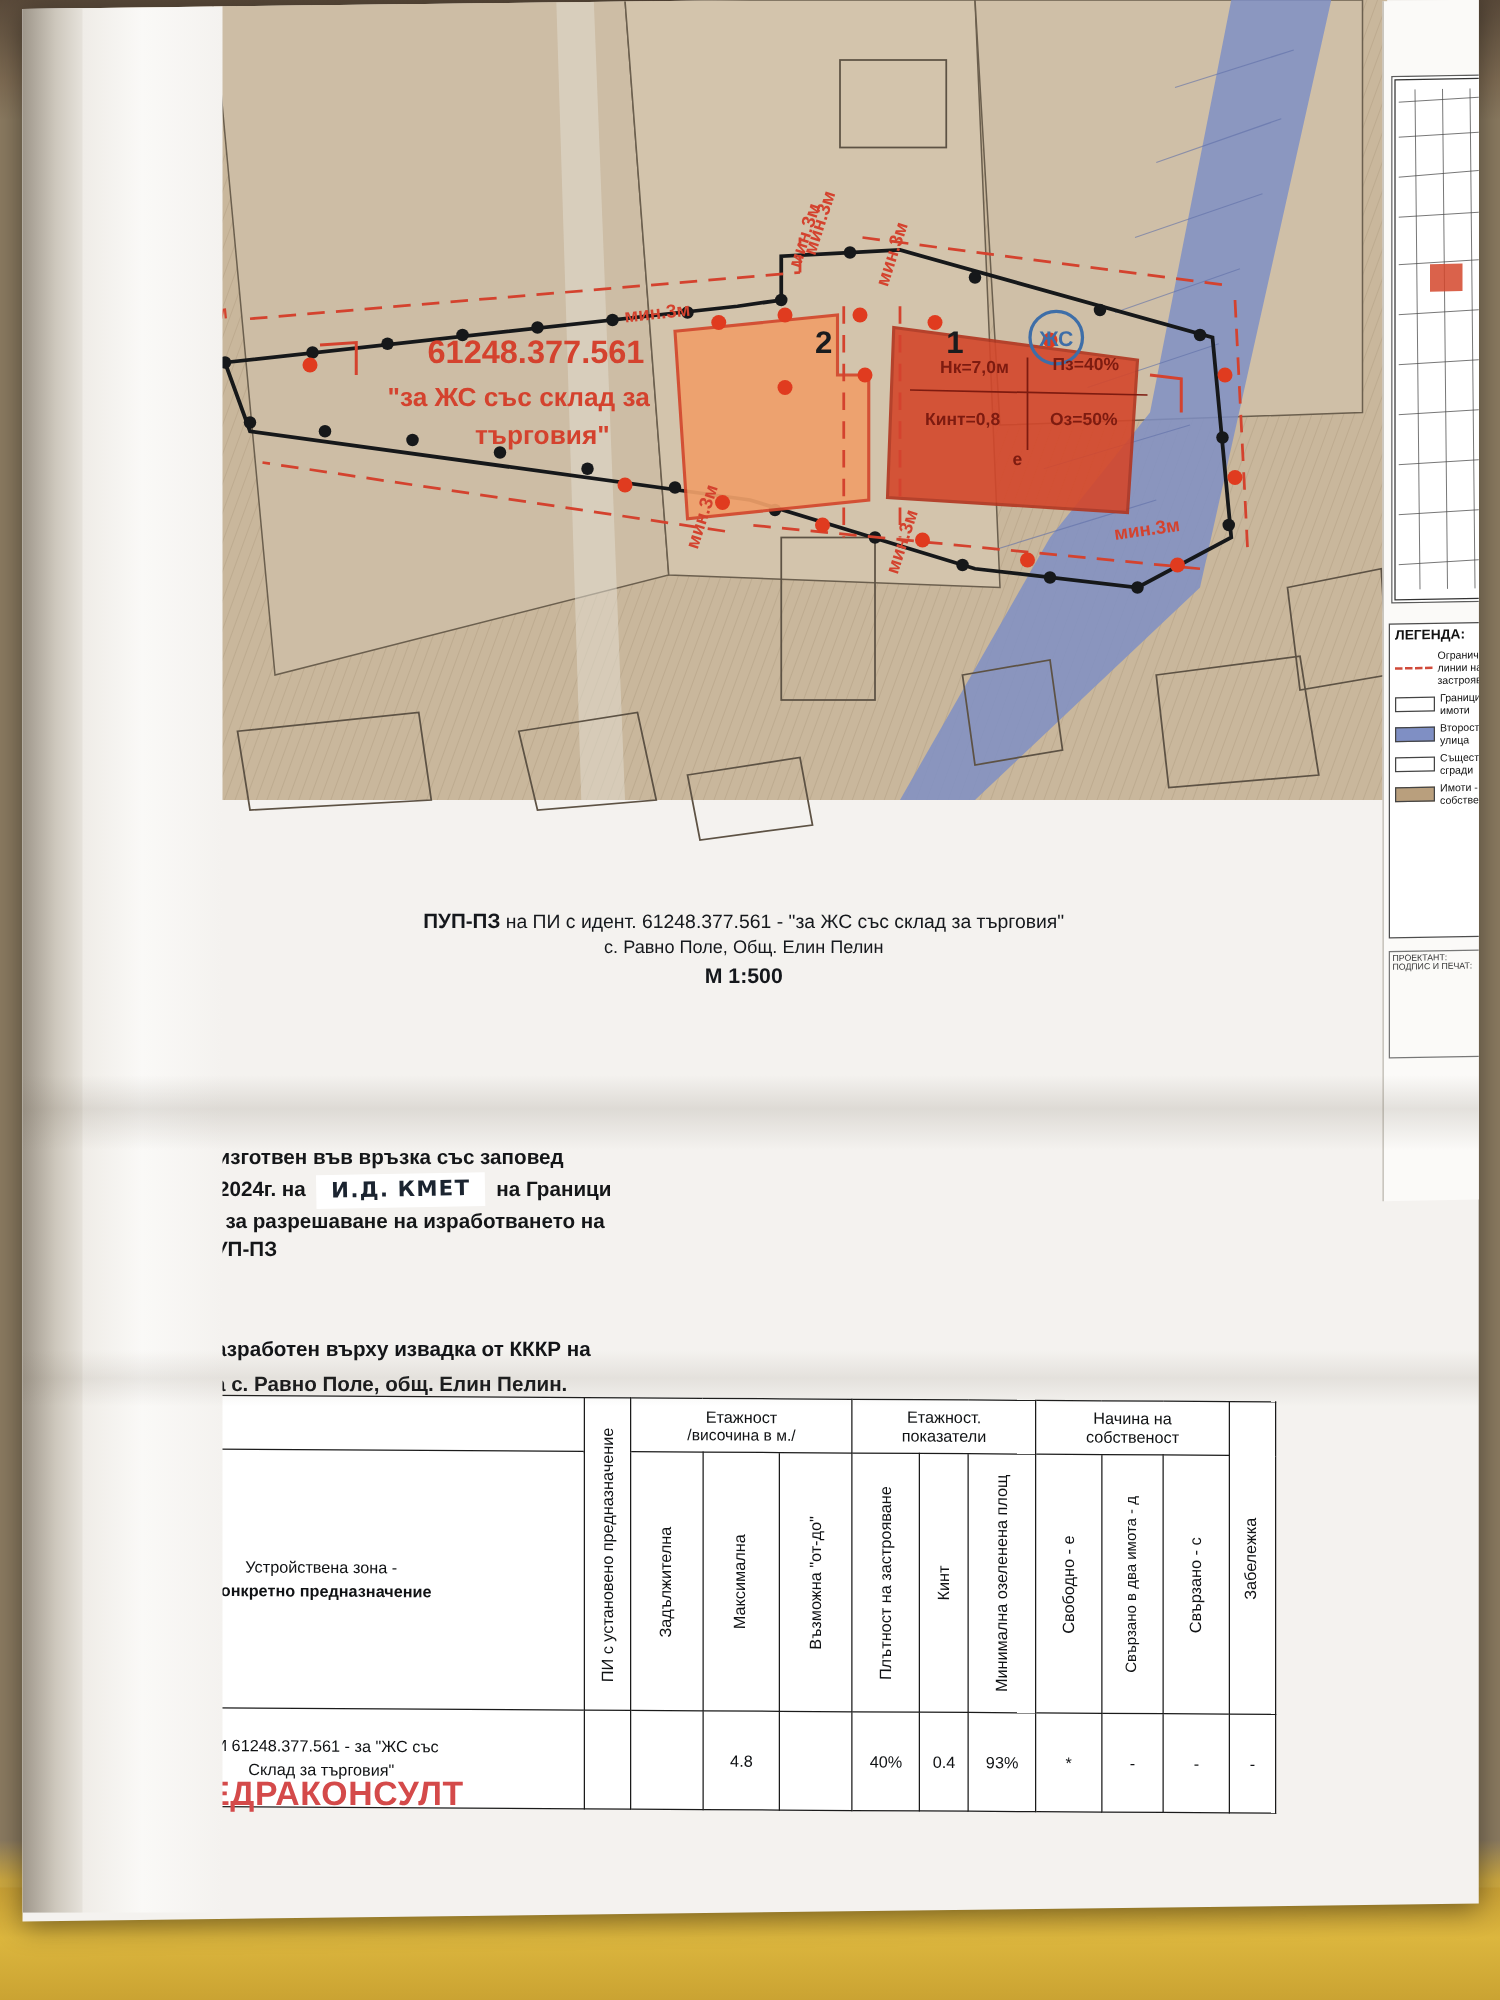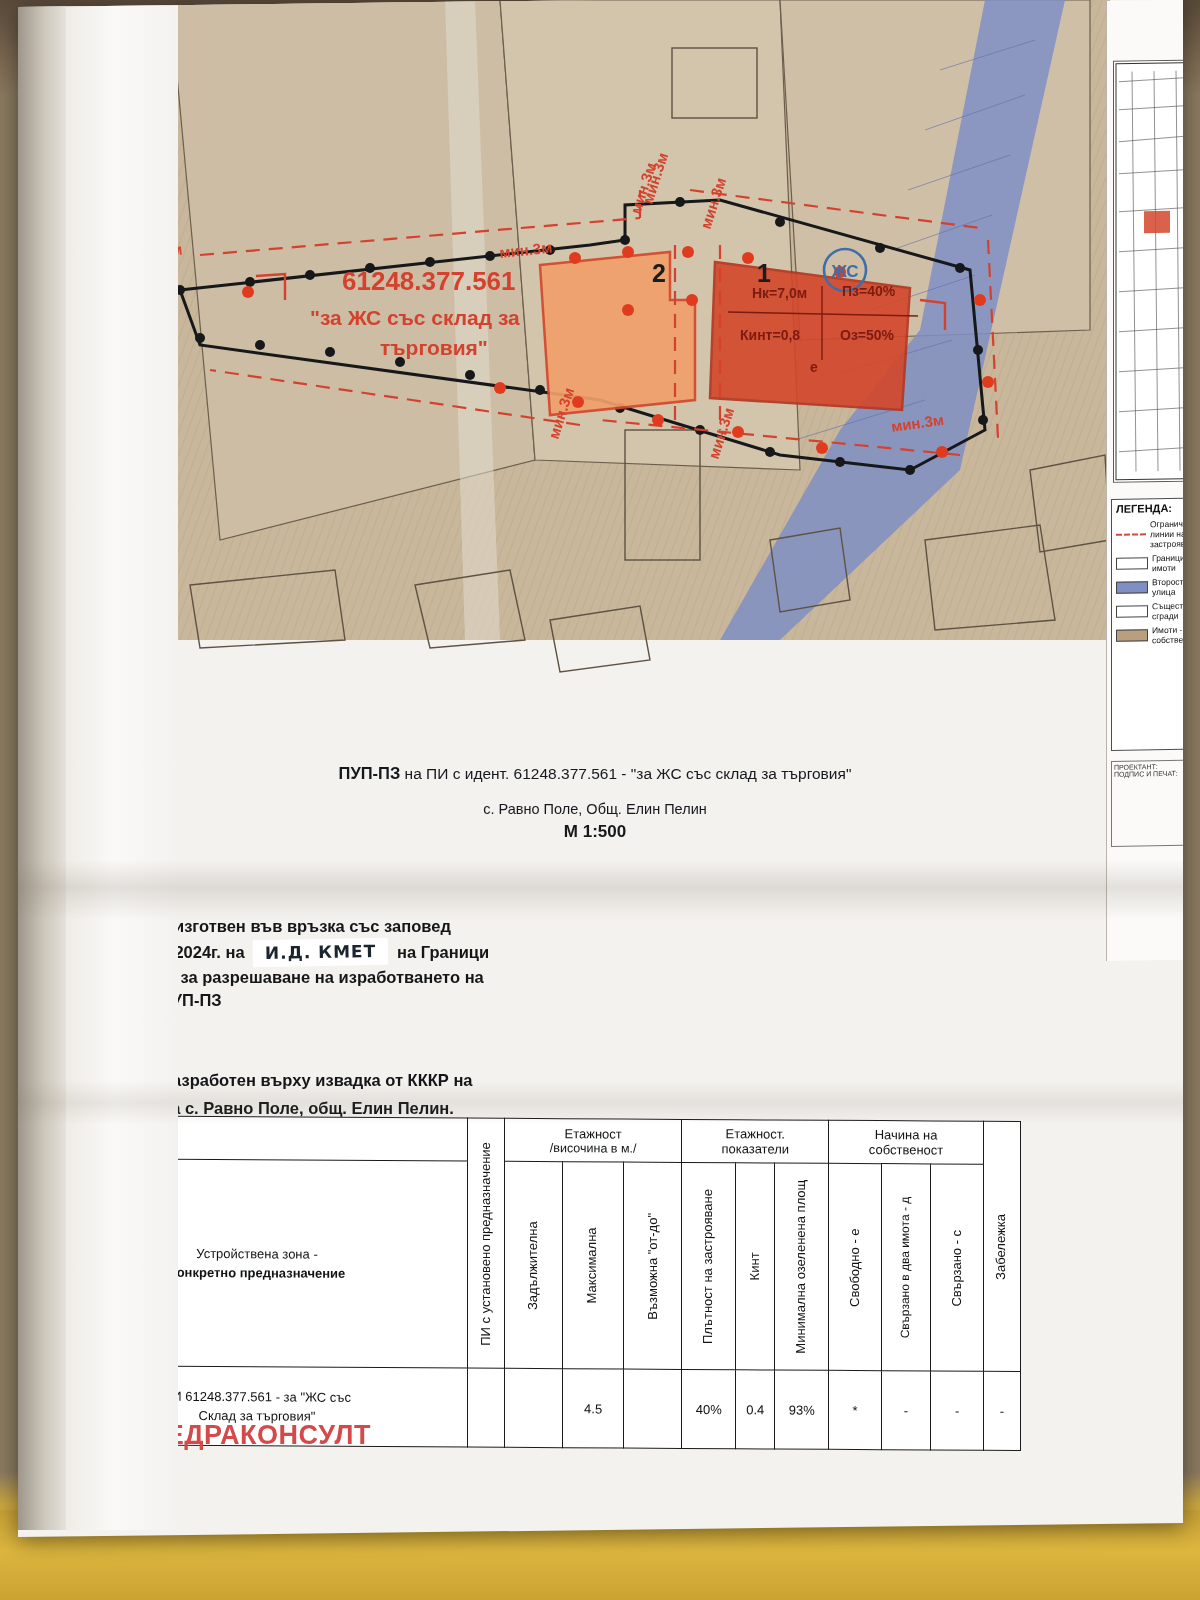--- a/index.html
+++ b/index.html
@@ -52,23 +52,23 @@
   .map-wrap{
     position:absolute;left:62px;top:0;width:1030px;height:720px;
     overflow:hidden;
   }
   .map-svg{position:absolute;left:0;top:0;}
   
   .caption{
     position:absolute;left:62px;top:728px;width:1030px;text-align:center;
     color:#15181c;
   }
-  .caption .l1{font-size:15.5px;margin-top:36px;}
+  .caption .l1{font-size:15.5px;}
   .caption .l1 b{font-size:16.5px;}
-  .caption .l2{font-size:14.5px;margin-top:18px;}
+  .caption .l2{font-size:14.5px;margin-top:3px;}
   .caption .l3{font-size:17px;font-weight:bold;margin-top:5px;}
 
   
   .legend-panel{
     position:absolute;left:1088px;top:0;width:112px;height:960px;
     background:#fbfaf8;border-left:1px solid #b9b4ac;overflow:hidden;
     transform:skewY(-1deg);
   }
   .legend-mini-map{
     position:absolute;left:6px;top:60px;width:100px;height:420px;
@@ -346,21 +346,21 @@
           <div class="b">Конкретно предназначение</div>
         </td>
       </tr>
       <tr>
         <td class="zone-cell" style="height:62px">
           <div>ПИ 61248.377.561 - за "ЖС със</div>
           <div>Склад за търговия"</div>
         </td>
         <td class="val"></td>
         <td class="val"></td>
-        <td class="val">4.5</td>
+        <td class="val">4.8</td>
         <td class="val"></td>
         <td class="val">40%</td>
         <td class="val">0.4</td>
         <td class="val">93%</td>
         <td class="val">*</td>
         <td class="val">-</td>
         <td class="val">-</td>
         <td class="val">-</td>
       </tr>
     </tbody>

